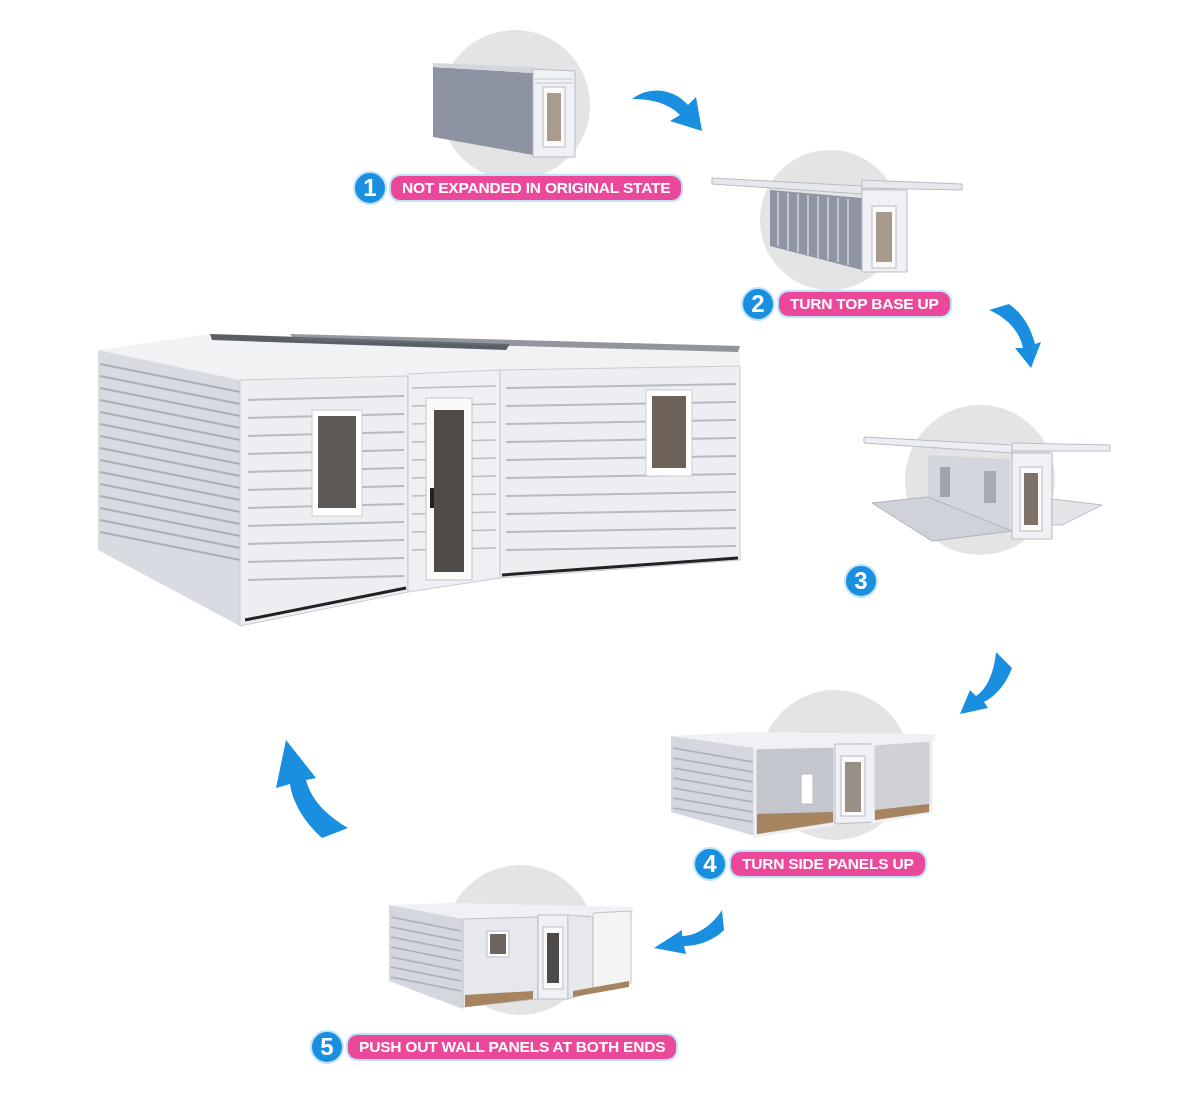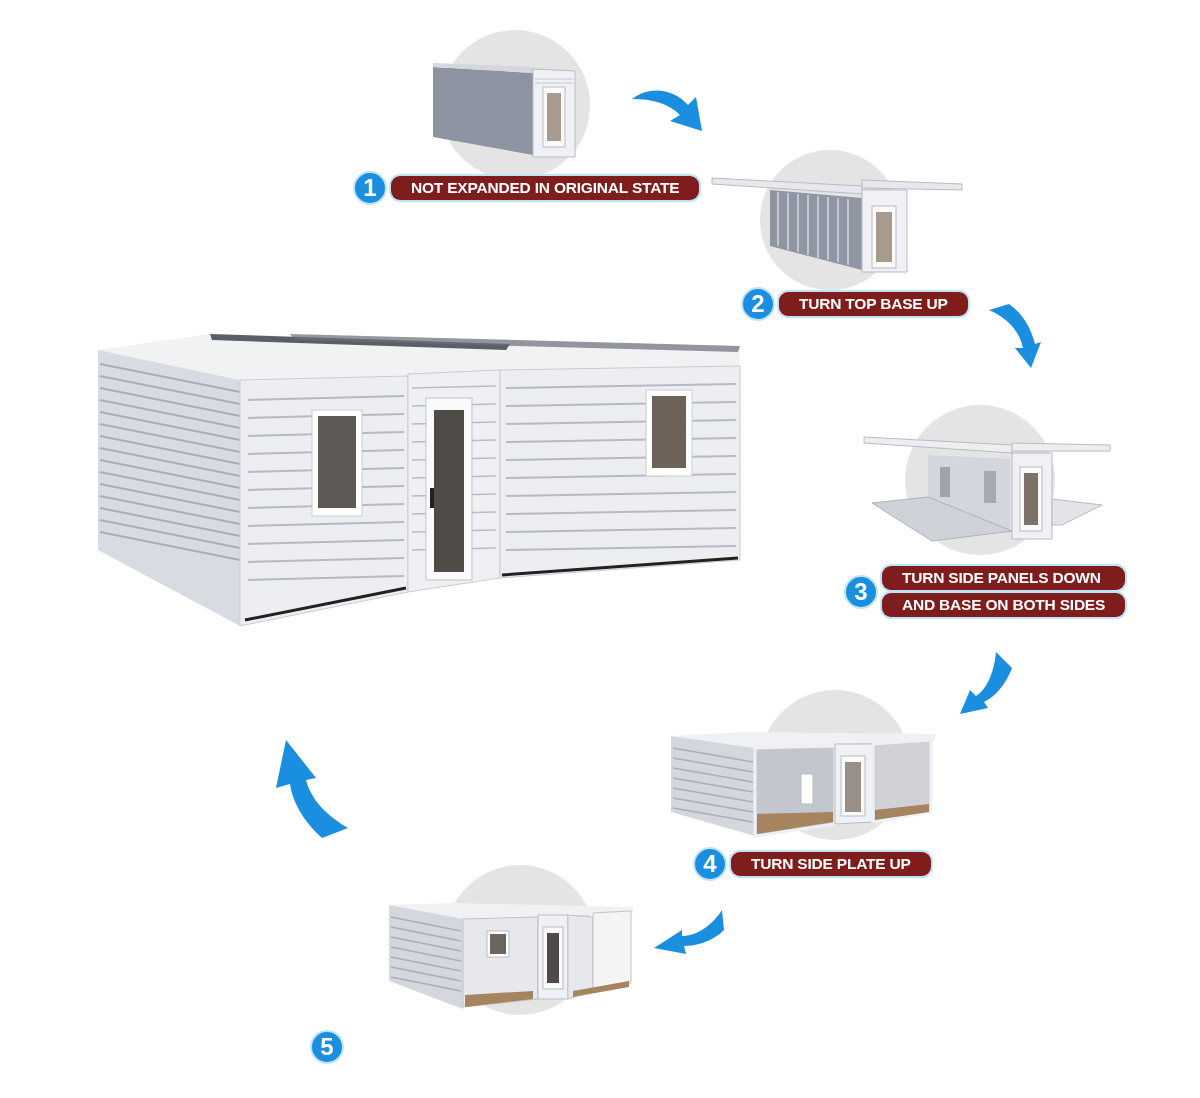--- a/index.html
+++ b/index.html
@@ -8,22 +8,22 @@
   .label { position: absolute; display: flex; align-items: center; gap: 6px; }
   .num {
     width: 30px; height: 30px; border-radius: 50%;
     background: #1a8fe0; color: #fff; font-weight: bold; font-size: 24px;
     display: flex; align-items: center; justify-content: center;
     box-shadow: 0 0 0 2px #bfe3fb;
     font-family: "Liberation Sans", sans-serif;
   }
   .pill-stack { display: flex; flex-direction: column; gap: 3px; }
   .pill {
-    background: #7f1d1d; color: #fff; font-weight: bold; font-size: 15.5px;
-    padding: 3px 20px; border-radius: 9px; letter-spacing: -0.2px;
+    background: #ec4899; color: #fff; font-weight: bold; font-size: 15.5px;
+    padding: 3px 11px; border-radius: 9px; letter-spacing: -0.2px;
     box-shadow: 0 0 0 2px #bfe3fb;
     white-space: nowrap; font-family: "Liberation Sans", sans-serif;
   }
   svg { position: absolute; overflow: visible; }
 </style>
 </head>
 <body>
 
 <svg style="left:90px; top:330px;" width="670" height="310" viewBox="0 0 670 310">
 
@@ -168,24 +168,20 @@
   <rect x="78" y="32" width="10" height="30" fill="#9fa3ab"></rect>
   <rect x="122" y="36" width="12" height="32" fill="#a6aab2"></rect>
   <polygon points="10,68 66,62 150,96 70,106" fill="#cfd2d8" stroke="#aeb2ba"></polygon>
   <polygon points="150,18 190,18 190,104 150,104" fill="#f0f1f4" stroke="#b7bbc4"></polygon>
   <rect x="158" y="32" width="22" height="64" fill="#fafafa" stroke="#b7bbc4"></rect>
   <rect x="162" y="38" width="14" height="52" fill="#7d7168"></rect>
   <polygon points="190,64 240,70 200,90 190,90" fill="#e2e4e8" stroke="#b7bbc4"></polygon>
 </svg>
 <div class="label" style="left:846px; top:566px;">
   <div class="num">3</div>
-  <div class="pill-stack">
-    <div class="pill">TURN SIDE PANELS DOWN</div>
-    <div class="pill">AND BASE ON BOTH SIDES</div>
-  </div>
 </div>
 
 <svg style="left:958px; top:650px;" width="60" height="70" viewBox="0 0 60 70">
   <path d="M38,2 L54,18 C48,34 38,46 26,52 L30,58 L2,64 L12,40 L18,46 C28,40 36,24 38,2 Z" fill="#1a8fe0"></path>
 </svg>
 
 <div class="circle-bg" style="left:760px; top:690px; width:150px; height:150px;"></div>
 <svg style="left:665px; top:718px;" width="275" height="120" viewBox="0 0 275 120">
   <polygon points="6,18 80,14 270,16 270,22 90,30" fill="#f0f1f4"></polygon>
   <polygon points="6,18 90,30 90,118 6,94" fill="#d4d7de"></polygon>
@@ -203,21 +199,21 @@
   <rect x="136" y="56" width="12" height="30" fill="#fff" stroke="#b7bbc4"></rect>
   <polygon points="170,26 208,26 208,104 170,106" fill="#f0f1f4" stroke="#b7bbc4"></polygon>
   <rect x="176" y="38" width="24" height="60" fill="#fafafa" stroke="#b7bbc4"></rect>
   <rect x="180" y="44" width="16" height="50" fill="#9a8f86"></rect>
   <polygon points="208,26 266,22 266,94 208,104" fill="#cfd1d6" stroke="#eef0f3" stroke-width="3"></polygon>
   <polygon points="210,92 264,86 264,94 210,102" fill="#a5845f"></polygon>
 </svg>
 <div class="label" style="left:695px; top:849px;">
   <div class="num">4</div>
   <div class="pill-stack">
-      <div class="pill">TURN SIDE PLATE UP</div>
+      <div class="pill">TURN SIDE PANELS UP</div>
     </div>
 </div>
 
 <svg style="left:652px; top:908px;" width="75" height="50" viewBox="0 0 75 50">
   <path d="M70,2 L72,22 C60,34 44,38 32,38 L34,46 L2,40 L30,22 L30,28 C44,28 60,18 70,2 Z" fill="#1a8fe0"></path>
 </svg>
 
 <div class="circle-bg" style="left:445px; top:865px; width:150px; height:150px;"></div>
 <svg style="left:383px; top:895px;" width="255" height="115" viewBox="0 0 255 115">
   <polygon points="6,10 70,8 250,12 250,18 80,24" fill="#f0f1f4"></polygon>
@@ -237,17 +233,20 @@
   <polygon points="82,100 150,96 150,104 82,112" fill="#a5845f"></polygon>
   <polygon points="155,20 185,20 185,104 155,104" fill="#f0f1f4" stroke="#b7bbc4"></polygon>
   <rect x="160" y="32" width="20" height="62" fill="#fafafa" stroke="#b7bbc4"></rect>
   <rect x="164" y="38" width="12" height="50" fill="#4d4a47"></rect>
   <polygon points="185,20 210,22 210,96 185,104" fill="#e6e8ec" stroke="#c0c3ca"></polygon>
   <polygon points="210,18 248,16 248,88 210,96" fill="#f4f4f4" stroke="#c0c3ca"></polygon>
   <polygon points="190,96 246,86 246,92 190,102" fill="#a5845f"></polygon>
 </svg>
 <div class="label" style="left:312px; top:1032px;">
   <div class="num">5</div>
+  <div class="pill-stack">
+      <div class="pill">PUSH OUT WALL PANELS AT BOTH ENDS</div>
+    </div>
 </div>
 
 <svg style="left:268px; top:738px;" width="80" height="104" viewBox="0 0 80 104">
   <path d="M18,2 L48,40 L38,42 C44,64 60,78 80,90 L54,100 C34,82 24,62 22,46 L8,50 Z" fill="#1a8fe0"></path>
 </svg>
 
 </body></html>

